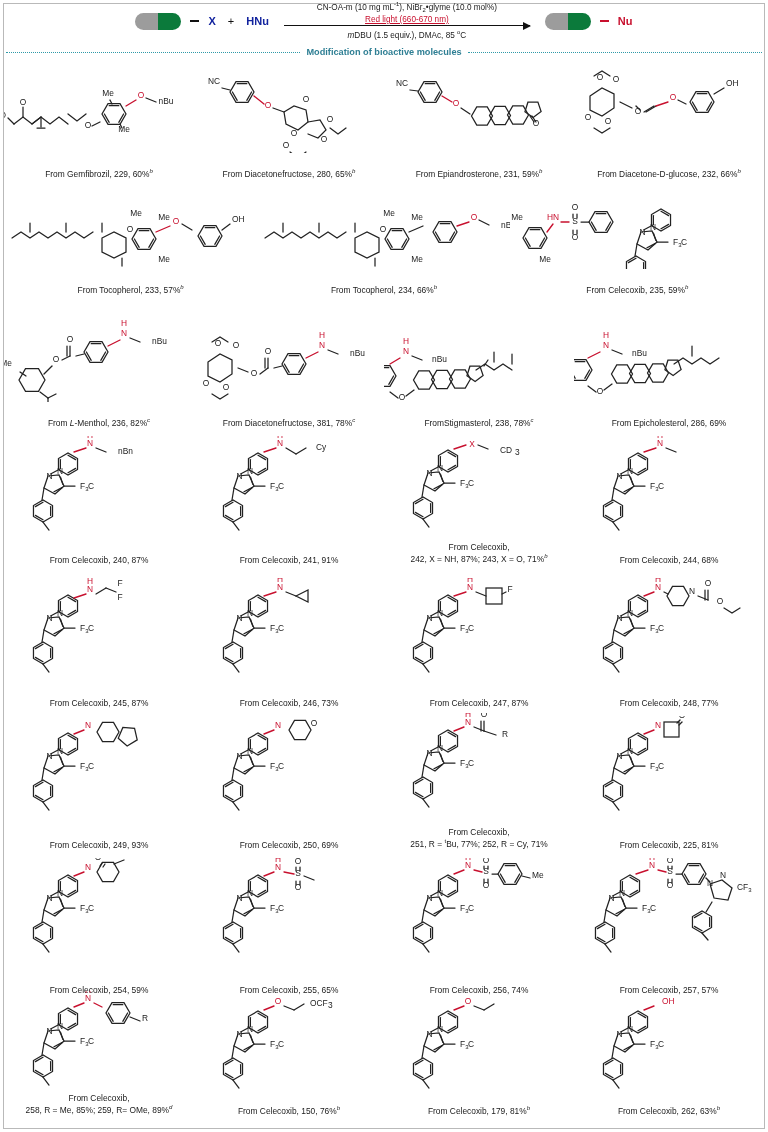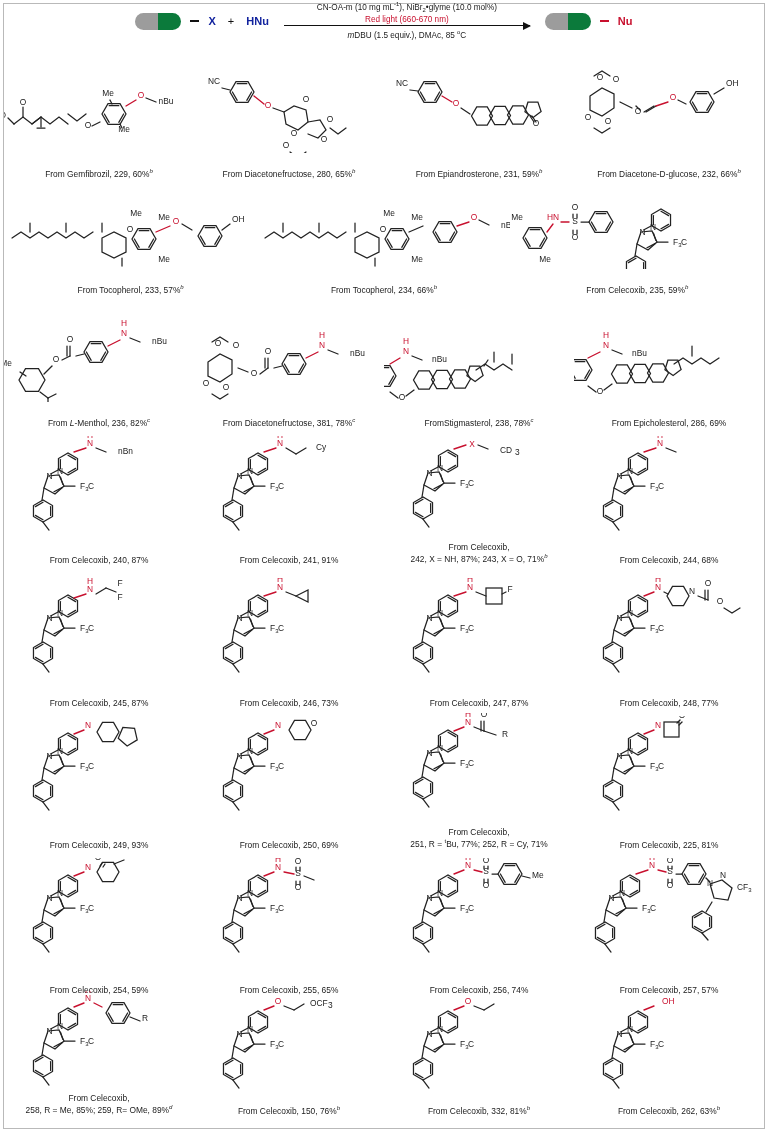--- a/index.html
+++ b/index.html
@@ -15,21 +15,21 @@
   .capsule .r{position:absolute;right:0;top:0;width:50%;height:100%;background:#0b7a3b;}
   .bondline{display:inline-block;width:9px;height:2px;background:#111;vertical-align:middle;}
   .bondline.red{background:#c8102e;}
   .xlabel{font-weight:bold;font-size:11px;color:#12239e;}
   .nulabel{font-weight:bold;font-size:11px;color:#c8102e;}
   .plus{font-size:11px;color:#111;padding:0 3px;}
   .hnu{font-weight:bold;font-size:11px;color:#12239e;}
   .arrowblock{position:relative;width:258px;height:42px;}
   .cond{position:absolute;left:0;width:258px;text-align:center;font-size:8.2px;line-height:1.15;white-space:nowrap;}
   .cond.top{top:1px;}
-  .cond.mid{top:15px;color:#c8102e;}
+  .cond.mid{top:15px;color:#c8102e;text-decoration:underline;}
   .cond.bot{top:29px;}
   .arrow{position:absolute;left:6px;top:25px;width:246px;height:1.4px;background:#111;}
   .arrow:after{content:"";position:absolute;right:-1px;top:-3.3px;border-left:8px solid #111;border-top:4px solid transparent;border-bottom:4px solid transparent;}
   sub{font-size:.72em;}
   sup{font-size:.72em;}
 
   
   .divider{position:absolute;left:6px;top:44px;width:756px;height:16px;display:flex;align-items:center;gap:6px;}
   .dotline{flex:1;border-top:1.6px dotted #2f9aa8;height:0;}
   .divider-label{font-size:9.2px;font-weight:bold;color:#2f7f94;white-space:nowrap;}
@@ -72,20 +72,25 @@
 
       <span class="capsule">
           <span class="l"></span>
           <span class="r"></span>
         </span>
       <span class="bondline red"></span>
       <span class="nulabel">Nu</span>
     </div>
   </div>
 
+  <div class="divider">
+    <div class="dotline"></div>
+    <div class="divider-label">Modification of  bioactive molecules</div>
+    <div class="dotline"></div>
+  </div>
 
   <div id="rows-host">
       <div class="row" style="top: 62px; height: 117px;">
         <div class="cell" style="width: 25%; height: 100%;">
           <div class="struct"><svg width="190" height="91" viewBox="0 0 190 91">
               <polyline points="10,62 19,55 28,62 37,55" class="bk"></polyline>
               <line x1="10" y1="62" x2="4" y2="56" class="bk"></line>
               <text x="2" y="56" class="atom " text-anchor="end">O</text>
               <line x1="19" y1="55" x2="19" y2="45" class="bk"></line>
               <text x="19" y="43" class="atom " text-anchor="middle">O</text>
@@ -1012,21 +1017,21 @@
               <polygon points="39.00,86.00 29.47,80.50 29.47,69.50 39.00,64.00 48.53,69.50 48.53,80.50" class="bk"></polygon>
               <line x1="39" y1="83.8" x2="31.378976446696942" y2="79.4" class="bk"></line>
               <line x1="31.37897644669694" y1="70.6" x2="39" y2="66.2" class="bk"></line>
               <line x1="46.62102355330306" y1="70.6" x2="46.62102355330306" y2="79.4" class="bk"></line>
               <line x1="39" y1="86" x2="45" y2="94" class="bk"></line>
               <line x1="70" y1="16" x2="80" y2="12" class="rd"></line>
               <text x="84" y="10" class="atom red" text-anchor="middle">O</text>
               <line x1="90" y1="12" x2="100" y2="16" class="bk"></line>
               <line x1="100" y1="16" x2="110" y2="10" class="bk"></line>
             </svg></div>
-          <div class="cap">From Celecoxib, <b>332</b>, 81%<sup style="font-style: italic;">b</sup></div>
+          <div class="cap">From Celecoxib, <b>179</b>, 81%<sup style="font-style: italic;">b</sup></div>
         </div>
         <div class="cell" style="width: 25%; height: 100%;">
           <div class="struct"><svg width="190" height="96" viewBox="0 0 190 96">
               <polygon points="73.53,33.50 64.00,39.00 54.47,33.50 54.47,22.50 64.00,17.00 73.53,22.50" class="bk"></polygon>
               <line x1="71.62102355330306" y1="32.4" x2="64" y2="36.8" class="bk"></line>
               <line x1="56.37897644669694" y1="32.4" x2="56.37897644669694" y2="23.6" class="bk"></line>
               <line x1="64" y1="19.2" x2="71.62102355330306" y2="23.6" class="bk"></line>
               <polyline points="44,40 55,39 60,50 51,58 40,52 44,40" class="bk"></polyline>
               <line x1="56.5" y1="41.2" x2="58.8" y2="48.4" class="bk"></line>
               <line x1="50" y1="55.8" x2="58" y2="51.6" class="bk"></line>

